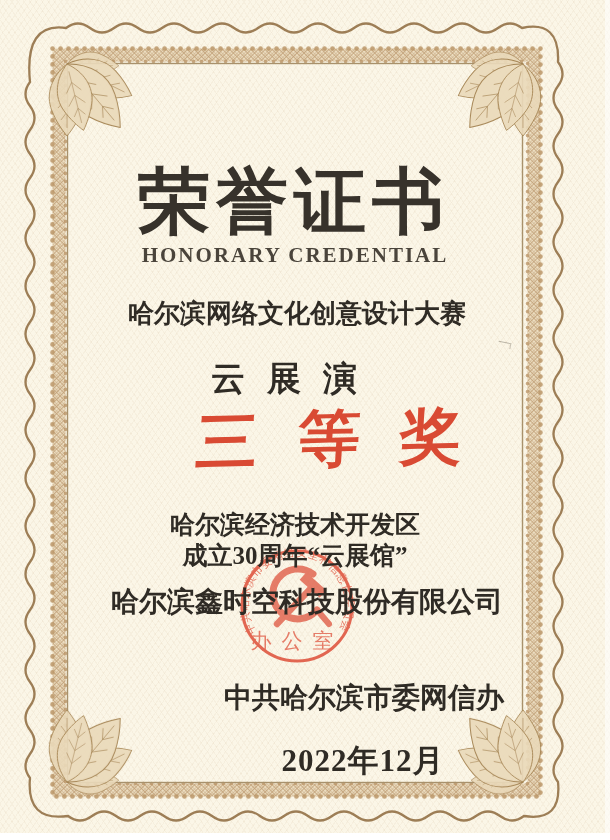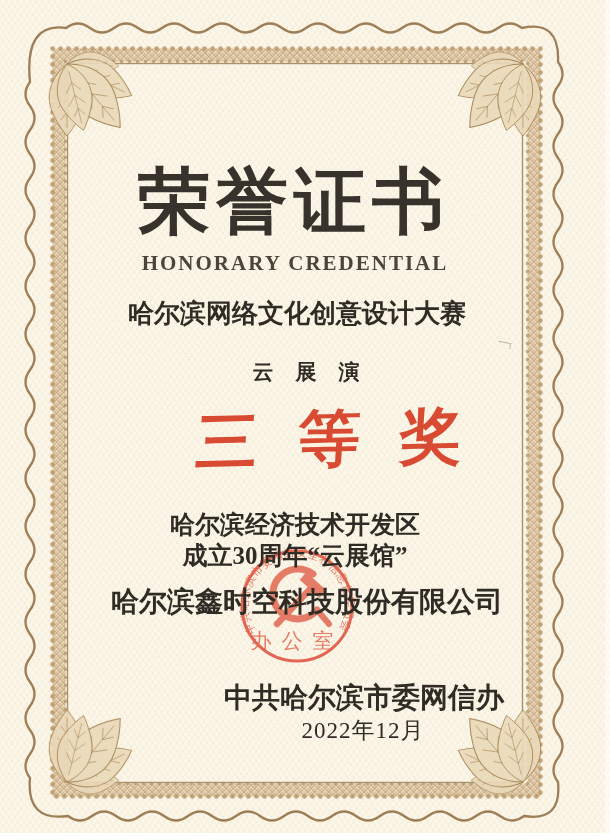--- a/index.html
+++ b/index.html
@@ -9,30 +9,30 @@
     background-image:
       repeating-linear-gradient(55deg, rgba(186,150,108,0.07) 0 1px, transparent 1px 5px),
       repeating-linear-gradient(-55deg, rgba(186,150,108,0.07) 0 1px, transparent 1px 5px);
     font-family:"Liberation Serif", serif;
   }
   .frame-svg{position:absolute;left:0;top:0;z-index:1;pointer-events:none;}
   .content{position:absolute;left:67px;top:64px;width:456px;height:719px;z-index:3;}
   .tl{position:absolute;left:0;width:100%;text-align:center;color:#2f2b25;white-space:nowrap;line-height:1;}
   .title{top:102px;font-size:72px;font-weight:700;letter-spacing:6px;padding-left:6px;
          color:#37322b;transform:translateX(-7px);}
-  .subtitle{top:181px;font-size:21px;font-weight:700;letter-spacing:2px;color:#4a443b;margin-top:8px;}
+  .subtitle{top:181px;font-size:21px;font-weight:700;letter-spacing:2px;color:#4a443b;}
   .event1{top:237px;font-size:26px;font-weight:700;transform:translateX(2px);}
-  .event2{top:298px;font-size:21px;font-weight:700;letter-spacing:22px;padding-left:22px;}
+  .event2{top:298px;font-size:34px;font-weight:700;letter-spacing:22px;}
   .award{top:344px;font-size:62px;font-weight:700;letter-spacing:40px;padding-left:40px;
          color:#d94a33;transform:translateX(14px) skewX(-5deg) rotate(-1.5deg);}
   .proj1{top:442px;font-size:25px;font-weight:700;margin-top:6px;}
   .proj2{top:479px;font-size:25px;font-weight:700;}
   .company{top:524px;font-size:28px;font-weight:700;transform:translateX(12px);}
   .issuer{top:620px;font-size:28px;font-weight:700;transform:translateX(69px);}
-  .date{top:655px;font-size:23px;font-weight:400;letter-spacing:1px;transform:translateX(68px);}
+  .date{top:681px;font-size:31px;font-weight:700;letter-spacing:1px;transform:translateX(68px);}
   .seal-svg{position:absolute;left:227px;top:536px;z-index:2;opacity:.88;}
   .artifact{position:absolute;left:498px;top:342px;width:12px;height:5px;z-index:2;
             border-top:1.5px solid rgba(95,88,76,.4);border-right:1.5px solid rgba(95,88,76,.3);
             transform:rotate(12deg);}
   .edge-bottom{position:absolute;left:0;bottom:0;width:610px;height:7px;background:#ffffff;z-index:4;}
   .edge-right{position:absolute;right:0;top:0;width:5px;height:840px;background:rgba(255,255,255,.55);z-index:4;}
 </style>
 </head>
 <body>
 

